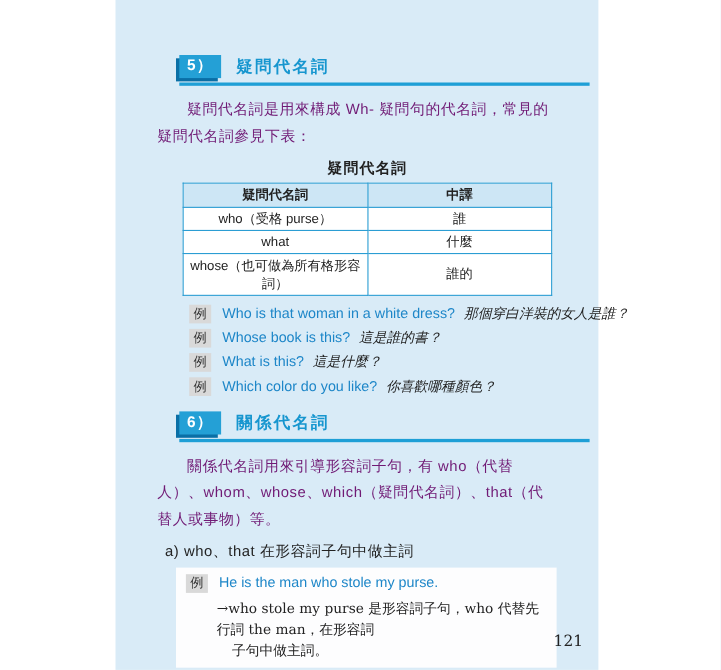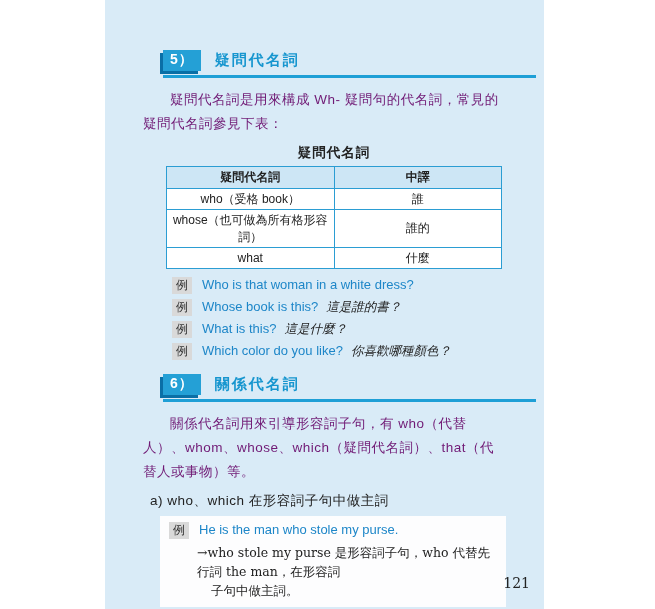--- a/index.html
+++ b/index.html
@@ -64,38 +64,39 @@
 
   <div class="tbl-title">疑問代名詞</div>
 
   <table>
     <tbody>
         <tr>
       <th class="c1">疑問代名詞</th>
       <th>中譯</th>
     </tr>
     <tr>
-      <td class="c1">who（受格 book）</td>
+      <td class="c1">who（受格 purse）</td>
       <td>誰</td>
+    </tr>
+    <tr>
+      <td class="c1">what</td>
+      <td>什麼</td>
     </tr>
     <tr>
       <td class="c1">whose（也可做為所有格形容詞）</td>
       <td>誰的</td>
-    </tr>
-    <tr>
-      <td class="c1">what</td>
-      <td>什麼</td>
     </tr>
   </tbody>
     </table>
 
   <div class="ex-list">
     <div class="ex-line">
       <span class="ex-badge">例</span>
       <span class="ex-en">Who is that woman in a white dress?</span>
+      <span class="ex-zh">那個穿白洋裝的女人是誰？</span>
     </div>
     <div class="ex-line">
       <span class="ex-badge">例</span>
       <span class="ex-en">Whose book is this?</span>
       <span class="ex-zh">這是誰的書？</span>
     </div>
     <div class="ex-line">
       <span class="ex-badge">例</span>
       <span class="ex-en">What is this?</span>
       <span class="ex-zh">這是什麼？</span>
@@ -107,21 +108,21 @@
     </div>
   </div>
 
   <div class="sec-header" style="margin-top:14px;">
     <span class="num-box">6）</span>
     <span class="sec-title">關係代名詞</span>
   </div>
 
   <p class="para">關係代名詞用來引導形容詞子句，有 who（代替人）、whom、whose、which（疑問代名詞）、that（代替人或事物）等。</p>
 
-  <div class="sub-head">a) who、which 在形容詞子句中做主詞</div>
+  <div class="sub-head">a) who、that 在形容詞子句中做主詞</div>
   <div class="ex-box">
     <div class="ex-line">
       <span class="ex-badge">例</span>
       <span class="ex-en">He is the man who stole my purse.</span>
     </div>
     <div class="note">
       <div>→who stole my purse 是形容詞子句，who 代替先行詞 the man，在形容詞</div>
       <div class="cont">子句中做主詞。</div>
     </div>
   </div>

